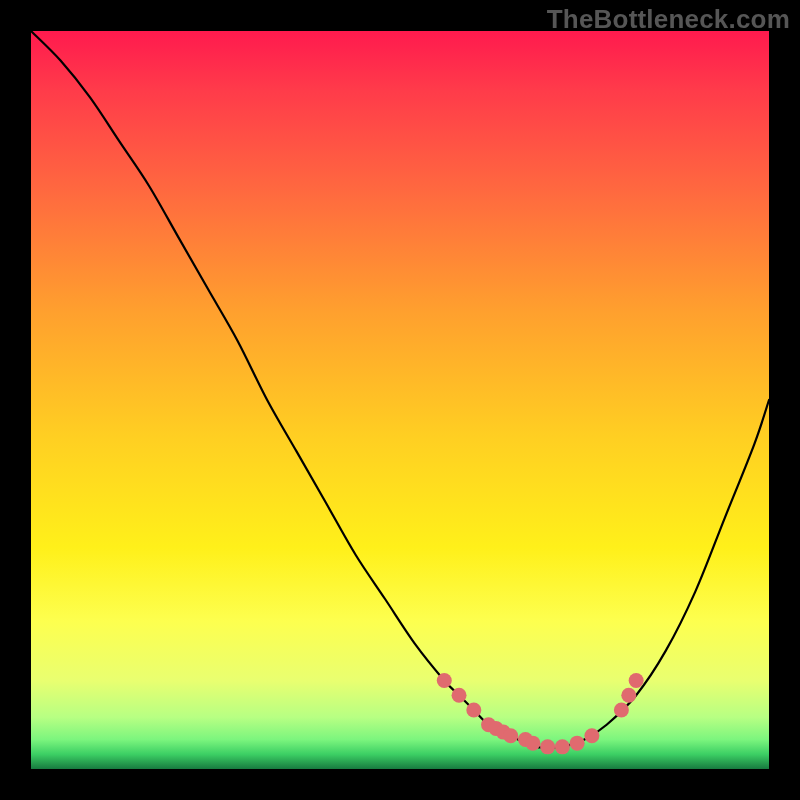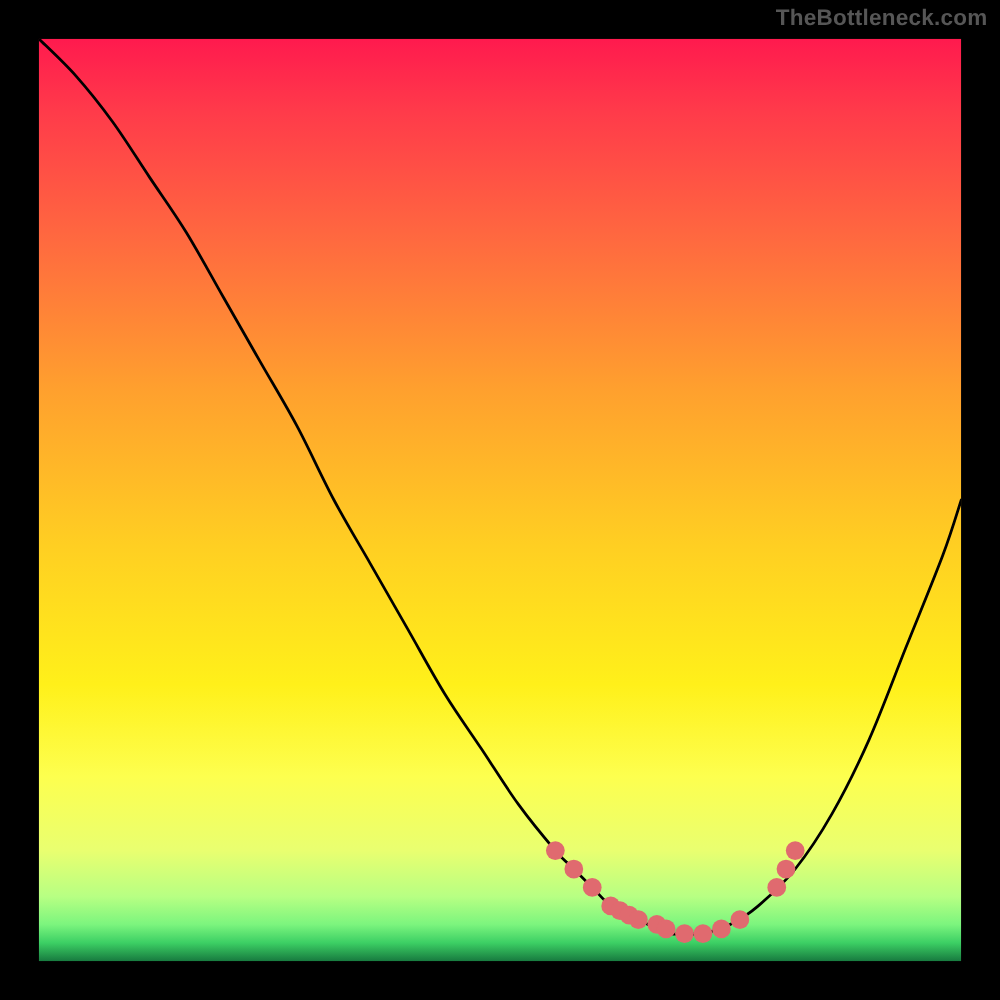--- a/index.html
+++ b/index.html
@@ -16,21 +16,21 @@
     left: 0;
     top: 0;
     width: 800px;
     height: 800px;
     background: #000;
   }
   .watermark {
     position: absolute;
     top: 4px;
     right: 10px;
-    font-size: 18px;
+    font-size: 26px;
     font-weight: 600;
     color: #565656;
     letter-spacing: 0.2px;
   }
   .plot {
     position: absolute;
     left: 31px;
     top: 31px;
     width: 738px;
     height: 738px;

